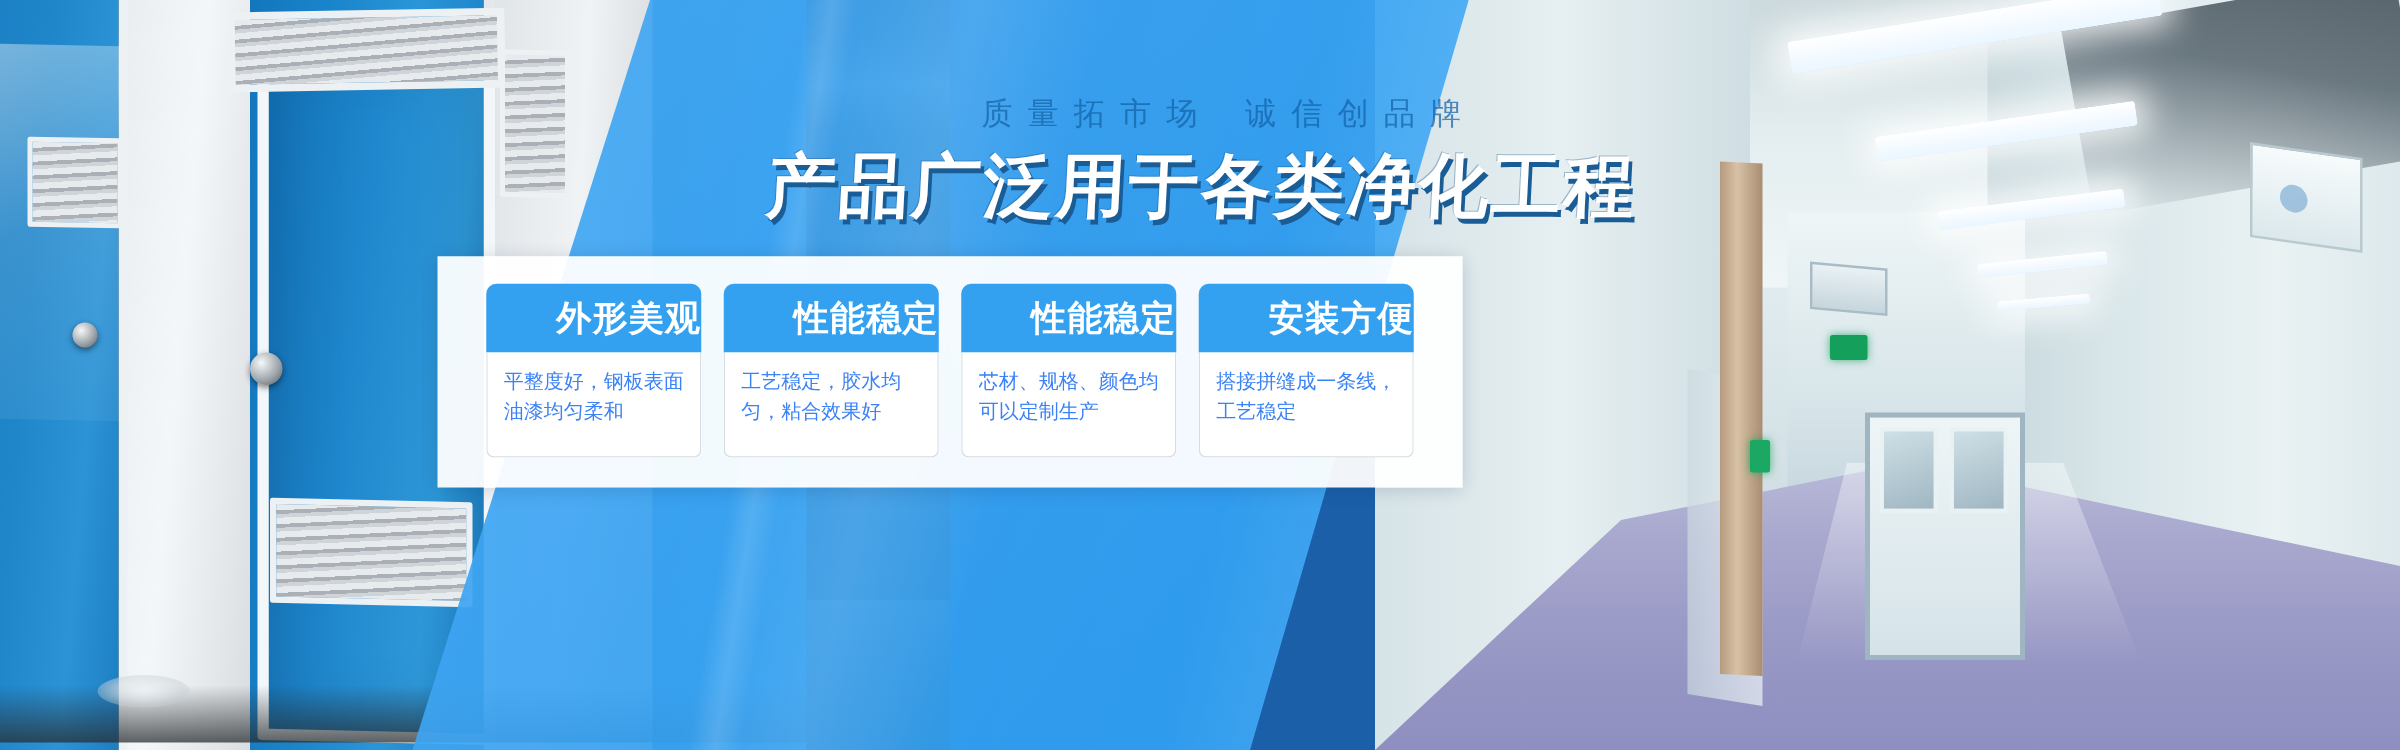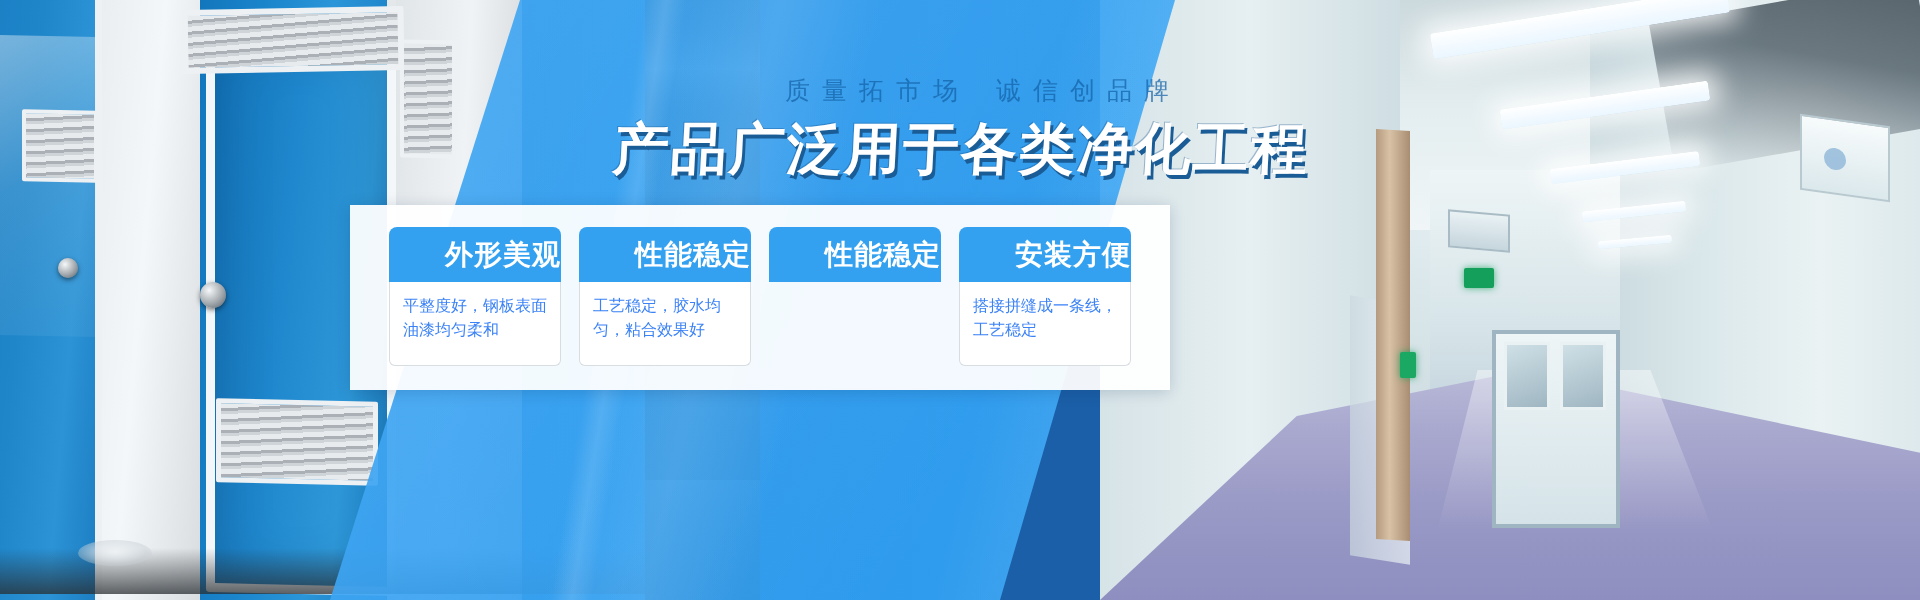--- a/index.html
+++ b/index.html
@@ -344,20 +344,21 @@
         <div class="card-body">平整度好，钢板表面油漆均匀柔和</div>
       </div>
 
       <div class="card">
         <div class="card-head">性能稳定</div>
         <div class="card-body">工艺稳定，胶水均匀，粘合效果好</div>
       </div>
 
       <div class="card">
         <div class="card-head">性能稳定</div>
+        <div class="card-body">芯材、规格、颜色均可以定制生产</div>
       </div>
 
       <div class="card">
         <div class="card-head">安装方便</div>
         <div class="card-body">搭接拼缝成一条线，工艺稳定</div>
       </div>
 
     </div>
   </div>
 

